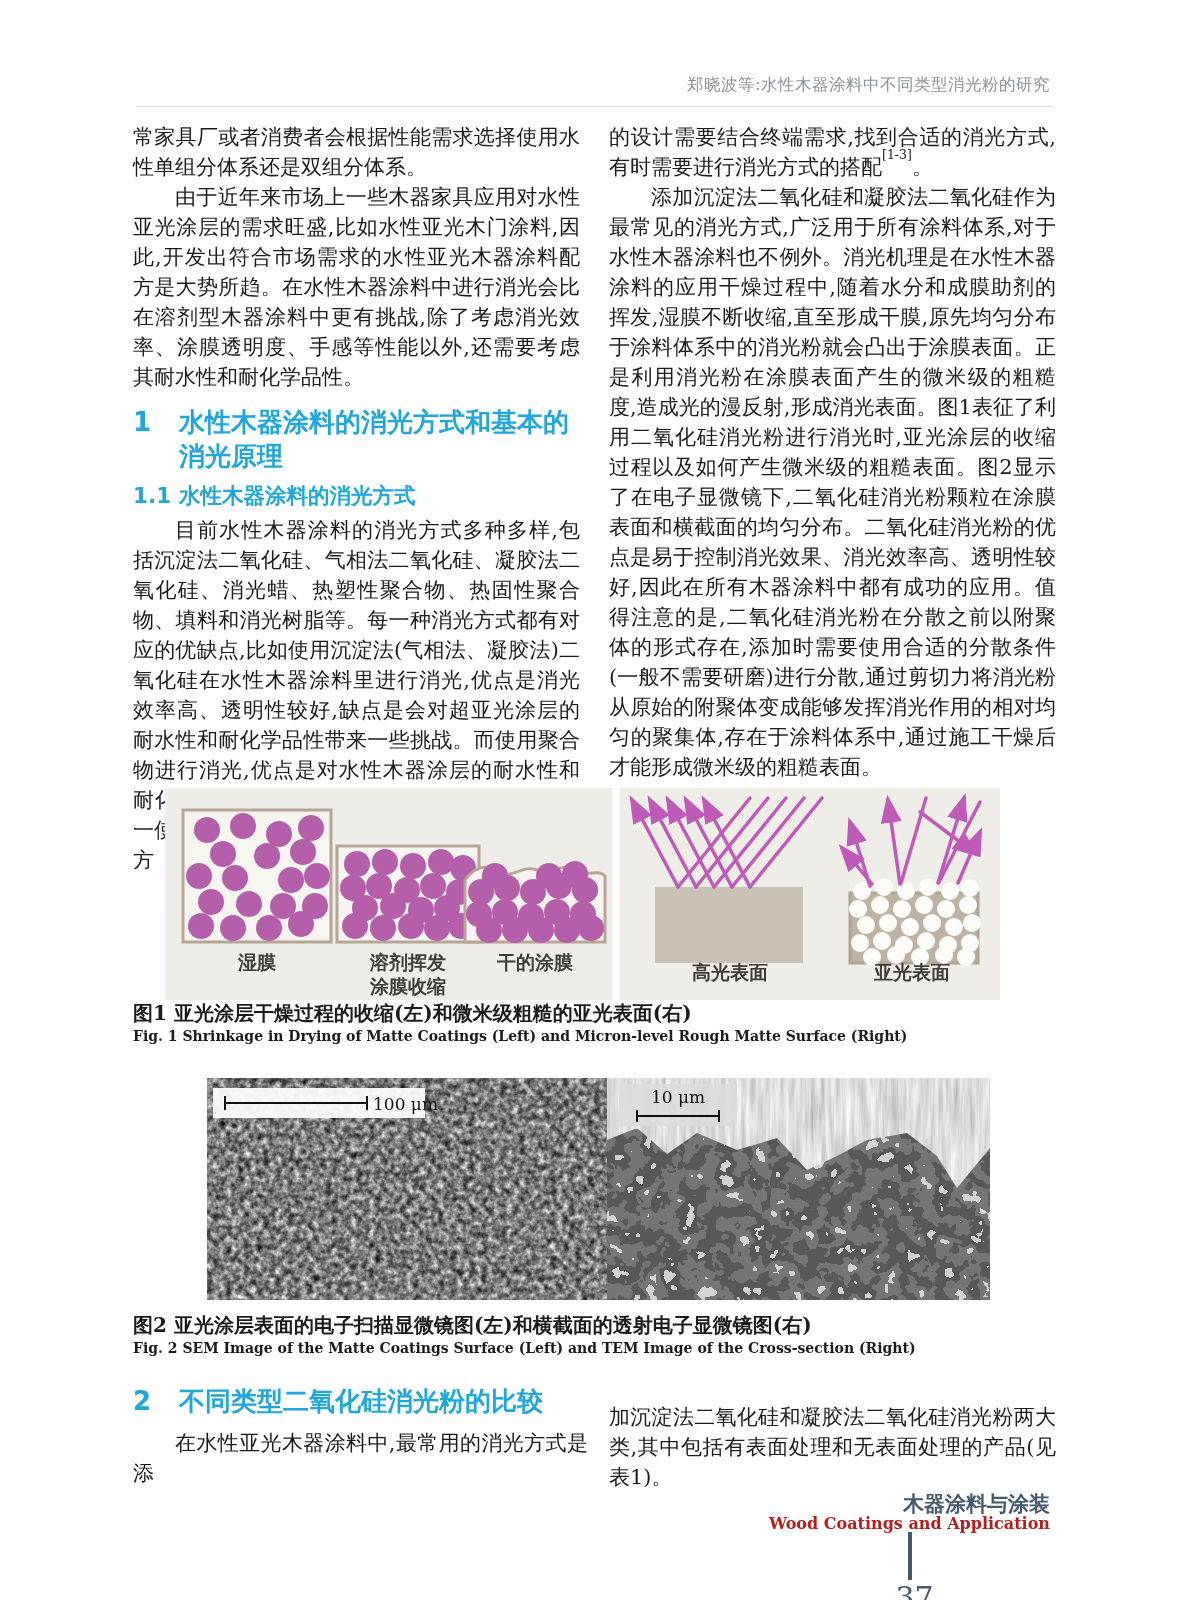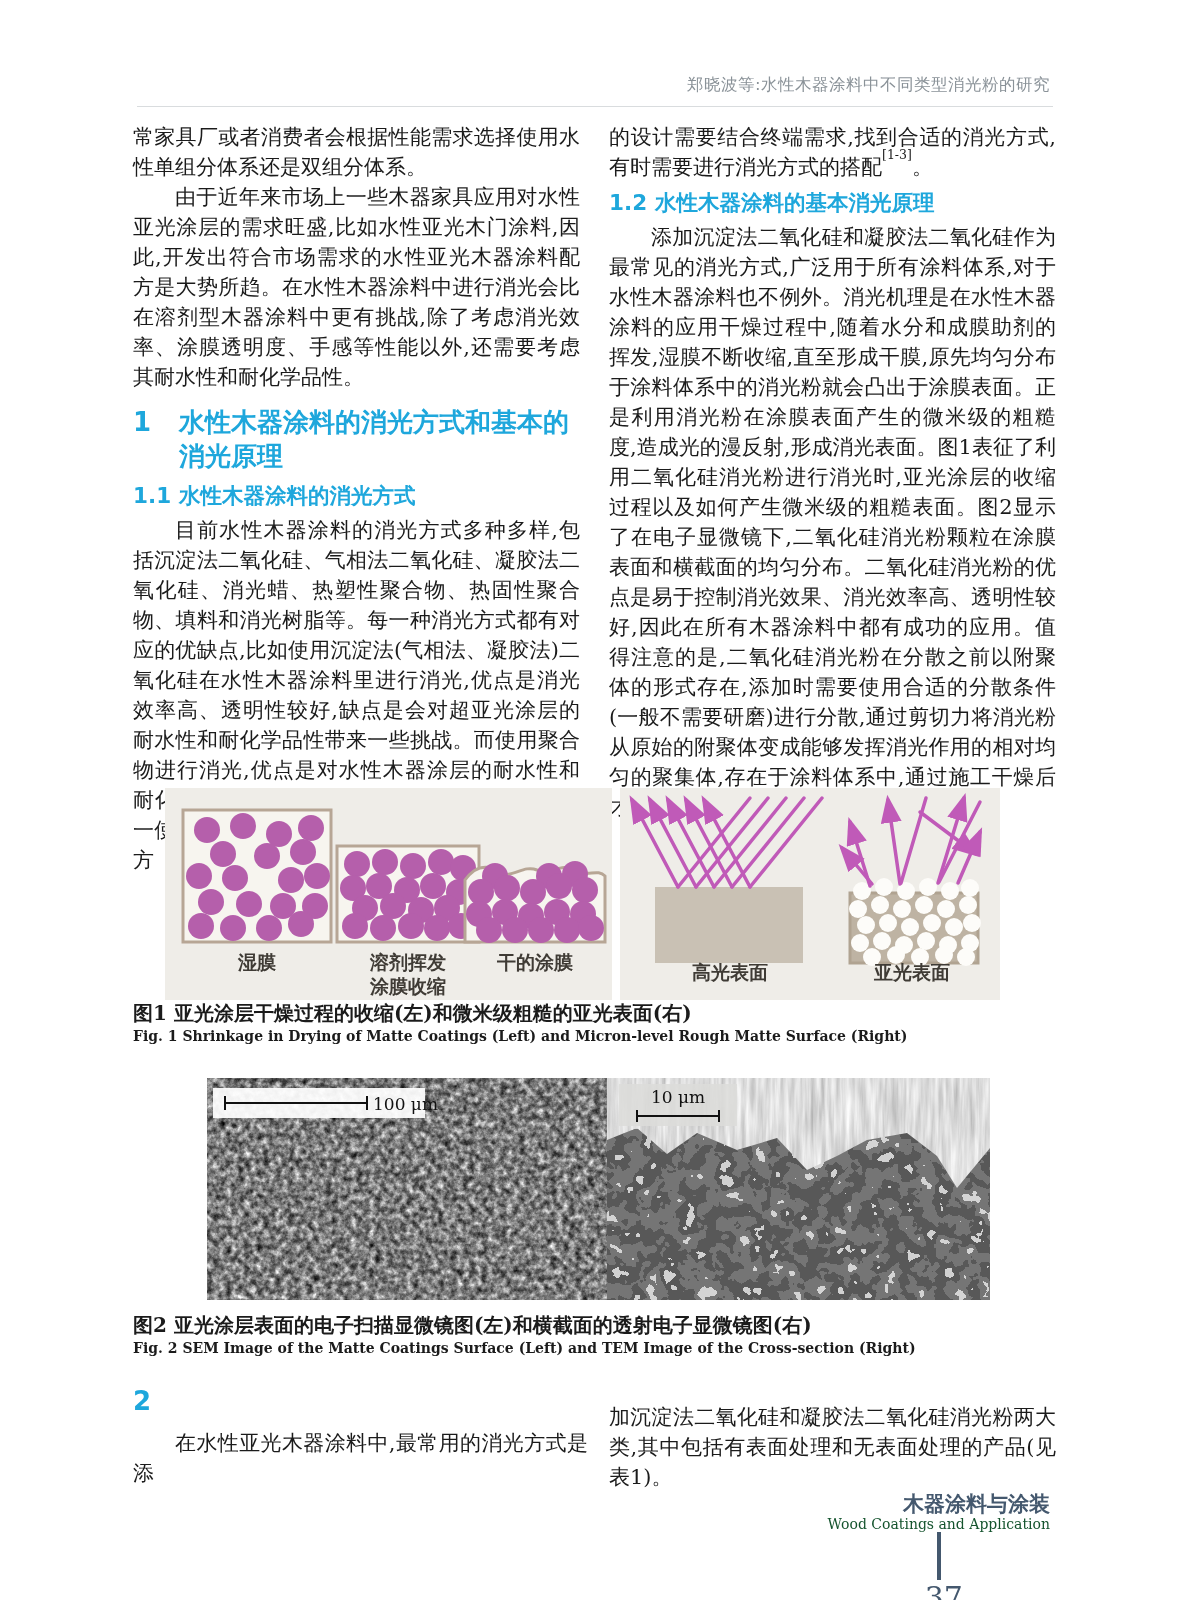--- a/index.html
+++ b/index.html
@@ -33,21 +33,21 @@
   .cap{position:absolute;left:133px;width:921px;text-align:left;font-weight:bold;}
   .cap-zh{font-size:20px;}
   .cap-en{font-size:14px;}
   
   .fig2{position:absolute;left:207px;top:1078px;width:783px;height:222px;display:flex;align-items:flex-end;}
   
   .footer{position:absolute;top:1492px;right:127px;display:flex;align-items:center;flex-direction:column;}
   .footer .names{text-align:right;margin-right:10px;}
   .footer .zh{font-family:"DejaVu Sans","Liberation Sans",sans-serif;font-weight:bold;
               font-size:21px;color:#44586e;line-height:24px;}
-  .footer .en{font-size:14px;color:#14532d;line-height:16px;}
+  .footer .en{font-size:16px;color:#b91c1c;line-height:16px;font-weight:bold;}
   .footer .bar{width:4px;height:48px;background:#44586e;margin-right:9px;}
   .footer .pg{font-size:30px;color:#44586e;}
 </style>
 </head>
 <body>
 
 <div class="page">
 
   <div class="running">郑晓波等:水性木器涂料中不同类型消光粉的研究</div>
   <div class="head-rule"></div>
@@ -64,24 +64,20 @@
     </div>
     <div class="h2">
       <span class="num">1.1</span>
       <span>水性木器涂料的消光方式</span>
     </div>
     <p class="ind">目前水性木器涂料的消光方式多种多样,包括沉淀法二氧化硅、气相法二氧化硅、凝胶法二氧化硅、消光蜡、热塑性聚合物、热固性聚合物、填料和消光树脂等。每一种消光方式都有对应的优缺点,比如使用沉淀法(气相法、凝胶法)二氧化硅在水性木器涂料里进行消光,优点是消光效率高、透明性较好,缺点是会对超亚光涂层的耐水性和耐化学品性带来一些挑战。而使用聚合物进行消光,优点是对水性木器涂层的耐水性和耐化学品性影响相对较小,缺点是消光效率低,单一使用很难达到超亚光的应用要求。所以涂料配方</p>
   </div>
 
   <div class="col" style="left:609px;top:122px;">
     <p><span>的设计需要结合终端需求,找到合适的消光方式,有时需要进行消光方式的搭配</span><sup>[1-3]</sup><span>。</span></p>
-    <div class="h2">
-      <span class="num">1.2</span>
-      <span>水性木器涂料的基本消光原理</span>
-    </div>
     <p class="ind">添加沉淀法二氧化硅和凝胶法二氧化硅作为最常见的消光方式,广泛用于所有涂料体系,对于水性木器涂料也不例外。消光机理是在水性木器涂料的应用干燥过程中,随着水分和成膜助剂的挥发,湿膜不断收缩,直至形成干膜,原先均匀分布于涂料体系中的消光粉就会凸出于涂膜表面。正是利用消光粉在涂膜表面产生的微米级的粗糙度,造成光的漫反射,形成消光表面。图1表征了利用二氧化硅消光粉进行消光时,亚光涂层的收缩过程以及如何产生微米级的粗糙表面。图2显示了在电子显微镜下,二氧化硅消光粉颗粒在涂膜表面和横截面的均匀分布。二氧化硅消光粉的优点是易于控制消光效果、消光效率高、透明性较好,因此在所有木器涂料中都有成功的应用。值得注意的是,二氧化硅消光粉在分散之前以附聚体的形式存在,添加时需要使用合适的分散条件(一般不需要研磨)进行分散,通过剪切力将消光粉从原始的附聚体变成能够发挥消光作用的相对均匀的聚集体,存在于涂料体系中,通过施工干燥后才能形成微米级的粗糙表面。</p>
   </div>
 
   <div class="fig1">
 
     <div class="panel" style="left:0;width:447px;">
       <svg width="447" height="212" viewBox="0 0 447 212">
 
         <g transform="translate(18,22)">
           <rect x="0" y="0" width="148" height="132" fill="#f7f5ef" stroke="#b7a695" stroke-width="3"></rect>
@@ -296,20 +292,21 @@
       </g>
     </svg>
   </div>
 
   <div class="cap cap-zh" style="top:1312px;">图2  亚光涂层表面的电子扫描显微镜图(左)和横截面的透射电子显微镜图(右)</div>
   <div class="cap cap-en" style="top:1340px;">Fig. 2  SEM Image of the Matte Coatings Surface (Left) and TEM Image of the Cross-section (Right)</div>
 
   <div class="col" style="left:133px;top:1384px;width:455px;">
     <div class="h1" style="margin:0 0 10px;">
       <span class="num">2</span>
+      <span>不同类型二氧化硅消光粉的比较</span>
     </div>
     <p class="ind">在水性亚光木器涂料中,最常用的消光方式是添</p>
   </div>
 
   <div class="col" style="left:609px;top:1402px;">
     <p>加沉淀法二氧化硅和凝胶法二氧化硅消光粉两大类,其中包括有表面处理和无表面处理的产品(见表1)。</p>
   </div>
 
   <div class="footer">
     <div class="names">

